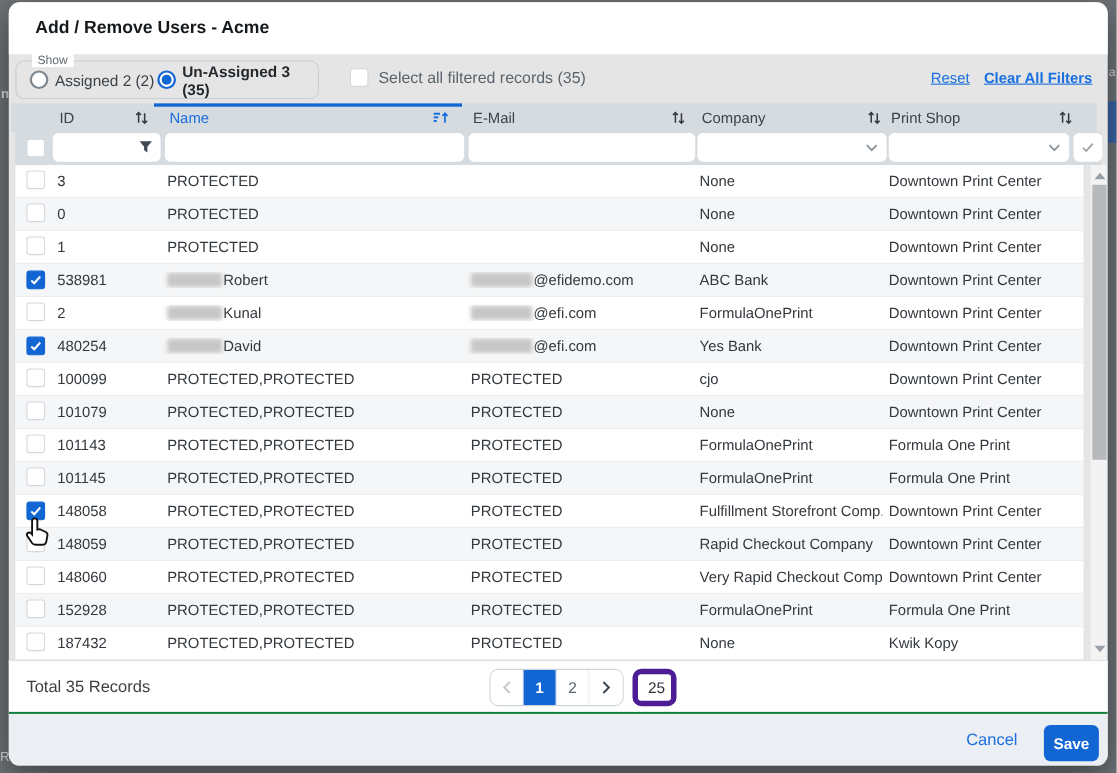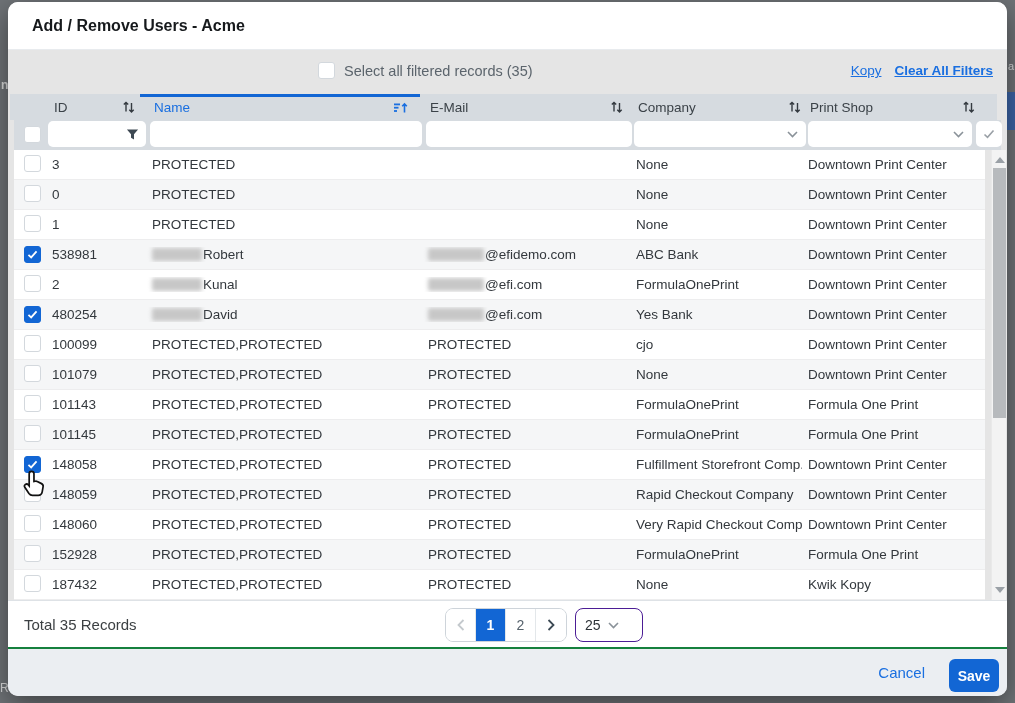--- a/index.html
+++ b/index.html
@@ -94,21 +94,21 @@
                background:#fff; }
   .total { position:absolute; left:16px; top:15px; font-size:15px; color:#3c4043; }
   .pager { position:absolute; left:437px; top:7px; height:34px; display:flex; border:1px solid #ced4da;
            border-radius:8px; overflow:hidden; background:#fff; }
   .pbtn { width:30px; height:32px; display:flex; align-items:center; justify-content:center;
           border:none; background:#fff; font-size:14px; color:#56626c; border-right:1px solid #e3e7ea;
           font-family:inherit; cursor:pointer; }
   .pbtn:last-child { border-right:none; }
   .pbtn.active { background:#1266d4; color:#fff; font-weight:bold; }
   .pbtn.prev { color:#c4c9cd; }
-  .psize { position:absolute; left:567px; top:7px; width:68px; height:34px; border:1px solid #4c1d95;
+  .psize { position:absolute; left:567px; top:7px; width:40px; height:34px; border:5px solid #4c1d95;
            border-radius:8px; display:flex; align-items:center; padding-left:9px; gap:7px;
            font-size:14px; color:#2d3338; background:#fff; }
 
   
   .modal-footer { position:absolute; top:645px; left:0; width:999px; height:49px; background:#ebeef2;
                   border-top:2px solid #15803d; border-radius:0 0 10px 10px; }
   .cancel { position:absolute; right:82px; top:15px; font-size:15px; color:#1a6fe0; cursor:pointer; }
   .save { position:absolute; right:8px; top:10px; width:50px; height:33px; background:#1266d4; color:#fff;
           border:none; border-radius:6px; font-size:14px; font-weight:bold; font-family:inherit; cursor:pointer; }
 </style>
@@ -121,26 +121,39 @@
   <span class="frag" style="right:1px; top:60px; font-size:11px;">t a</span>
   <span class="frag-blue"></span>
 
   <div class="modal">
 
     <div class="modal-header">
       <h1>Add / Remove Users - Acme</h1>
     </div>
 
     <div class="filter-bar">
+      <div class="show-fieldset">
+        <span class="legend">Show</span>
+        <label class="radio-opt opt0">
+          <span class="radio"></span>
+          <span>Assigned 2 (2)</span>
+        </label>
+        <label class="radio-opt opt1">
+          <span class="radio on">
+              <span class="dot"></span>
+            </span>
+          <span>Un-Assigned 3 (35)</span>
+        </label>
+      </div>
       <label class="select-all">
         <span class="cbx"></span>
         <span>Select all filtered records (35)</span>
       </label>
       <div class="links">
-        <a>Kopy</a>
+        <a>Reset</a>
         <a class="bold">Clear All Filters</a>
       </div>
     </div>
 
     <div class="grid-head">
       <span class="name-bar"></span>
       <span class="hlab" style="left:44px;">ID</span>
       <span class="sorticon" style="left:112px;">
         <svg width="13" height="14" viewBox="0 0 13 14">
             <g stroke="#343a40" stroke-width="1.4" fill="none">

